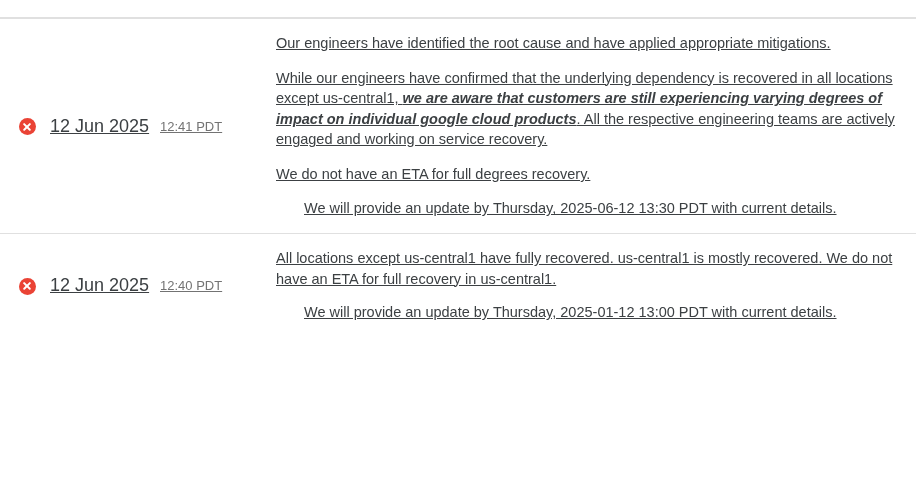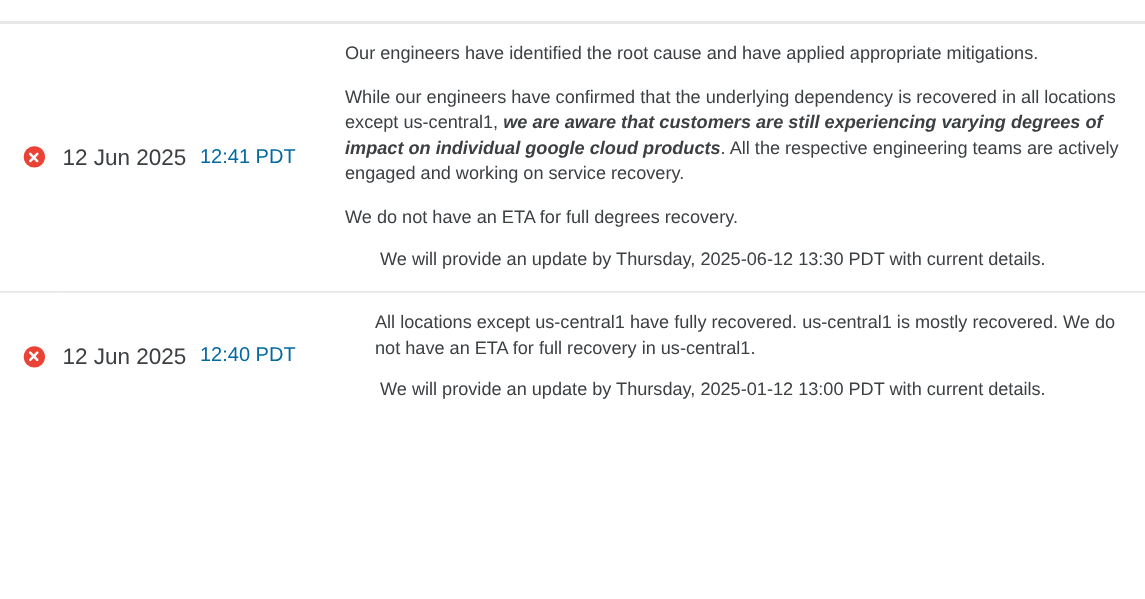--- a/index.html
+++ b/index.html
@@ -18,36 +18,37 @@
     width: 916px;
     border-collapse: collapse;
     table-layout: fixed;
   }
   .incident-table tr {
     border-top: 1px solid #e0e0e0;
   }
   td {
     vertical-align: middle;
     padding: 0;
+    text-decoration: underline;
   }
   td.status-cell {
     width: 46px;
     text-align: center;
     padding-left: 4px;
   }
   td.date-cell {
     width: 110px;
     font-size: 18px;
     color: #3c4043;
     white-space: nowrap;
   }
   td.time-cell {
     width: 116px;
-    font-size: 16px;
-    color: #0369a1;
+    font-size: 13px;
+    color: #737373;
     white-space: nowrap;
     margin-top: 25px;
   }
   td.body-cell {
     padding: 14px 8px 14px 0;
     font-size: 14.5px;
     line-height: 1.42;
     color: #3c4043;
   }
   .err-icon {
@@ -75,21 +76,20 @@
 
   p.para {
     margin: 0 0 14px 0;
   }
   p.para:last-child {
     margin-bottom: 0;
     margin-left: 28px;
   }
   p.tight {
     margin-bottom: 13px;
-    margin-left: 24px;
   }
   .emph {
     font-weight: bold;
     font-style: italic;
   }
   .top-strip {
     height: 18px;
     border-bottom: 1px solid #e0e0e0;
     width: 916px;
     box-sizing: border-box;

